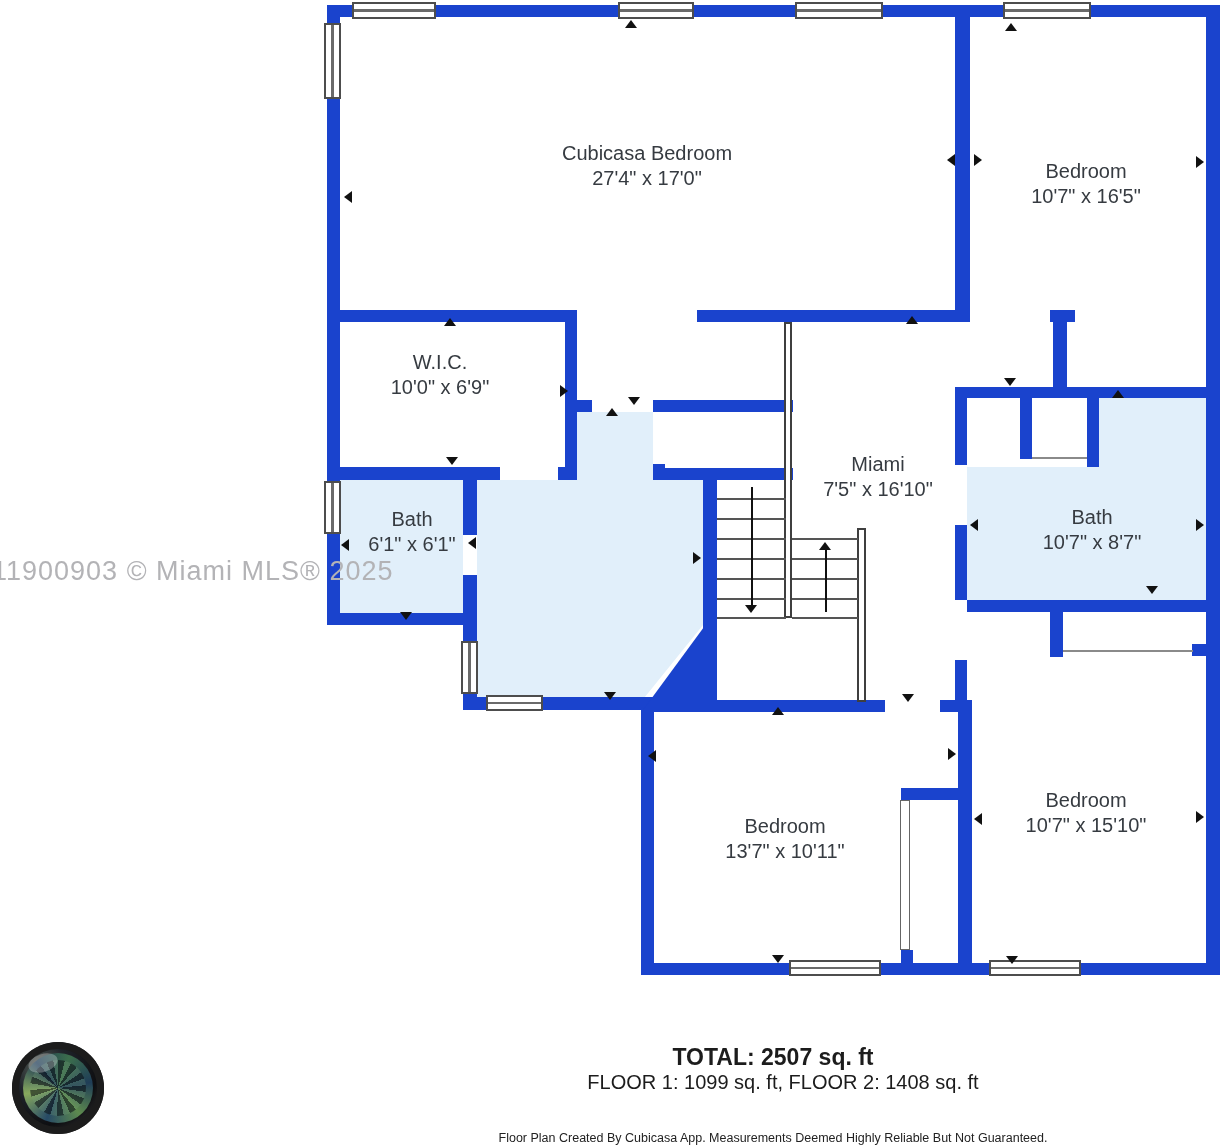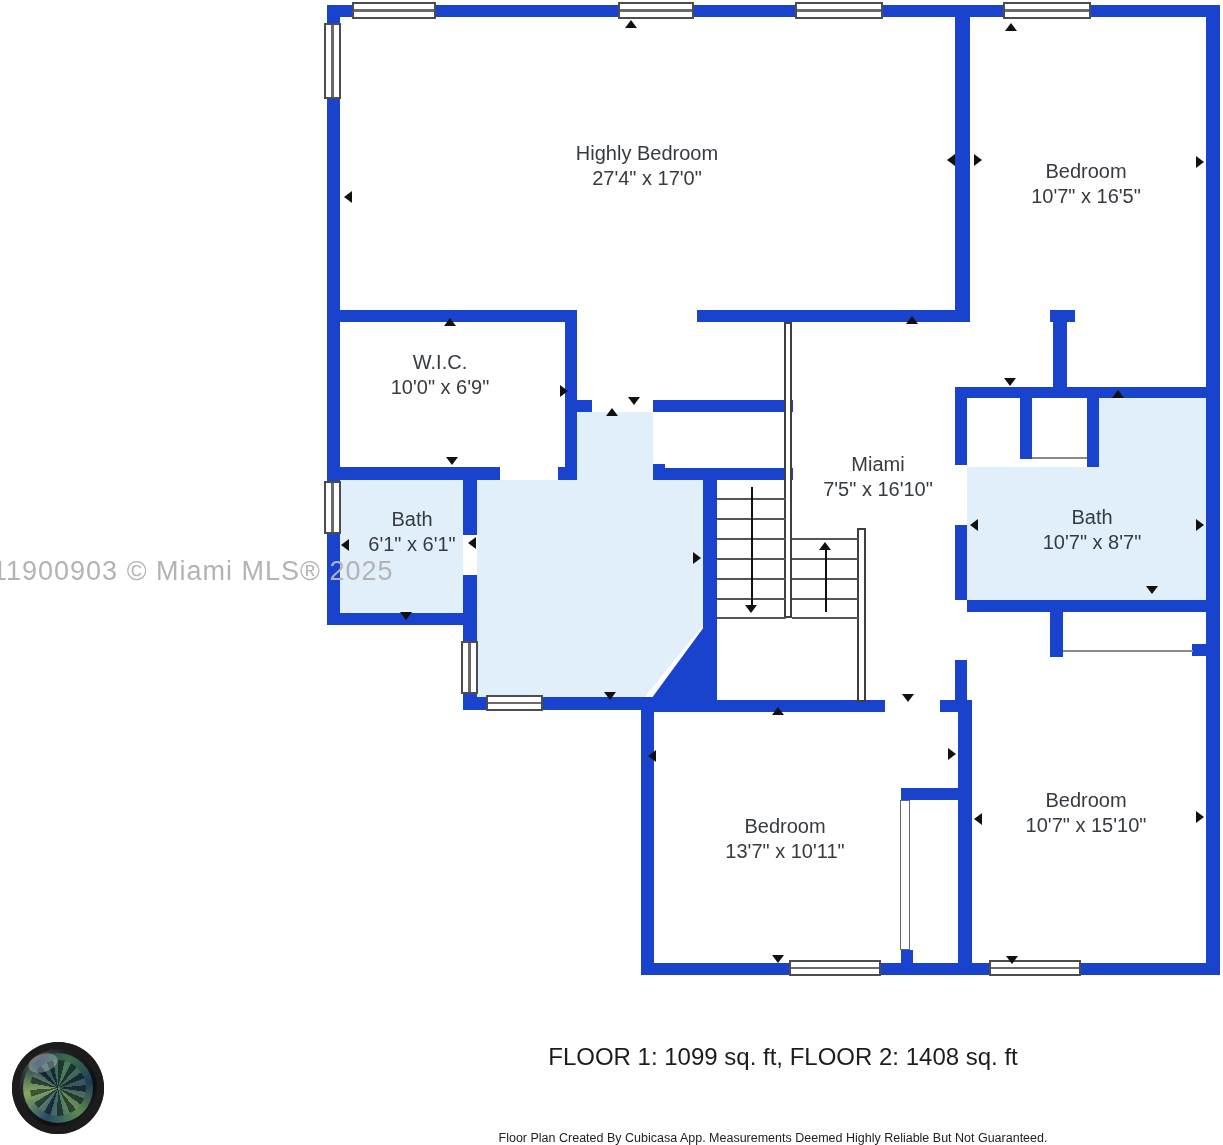--- a/index.html
+++ b/index.html
@@ -20,21 +20,21 @@
   .slide{position:absolute;background:#fff;border:1px solid #666;box-sizing:border-box;}
   .shaft{position:absolute;background:#111;width:2px;}
   .ar{position:absolute;width:0;height:0;}
   .lbl{position:absolute;transform:translate(-50%,-50%);text-align:center;
     color:var(--label);font-size:20px;line-height:25px;white-space:nowrap;}
   .watermark{position:absolute;left:-8px;top:556px;color:var(--wm);font-size:27px;
     letter-spacing:1px;white-space:nowrap;}
   .summary{position:absolute;left:773px;top:1044px;transform:translateX(-50%);
     text-align:center;color:#1c1c1c;white-space:nowrap;}
   .summary .total{font-size:23px;font-weight:bold;line-height:26px;}
-  .summary .line{font-size:24px;line-height:25px;margin-left:20px;}
+  .summary .line{font-size:20px;line-height:25px;margin-left:20px;}
   .disclaimer{position:absolute;left:773px;top:1131px;transform:translateX(-50%);
     color:#222;font-size:12.5px;white-space:nowrap;}
   .logo{position:absolute;left:12px;top:1042px;width:92px;height:92px;border-radius:50%;
     background:radial-gradient(circle at 32% 30%, #4a524c 0 8%, #20242b 30%, #0e0f12 62%, #2a2a2a 78%, #151515 100%);
     box-shadow:inset 0 0 0 7px #1c1c1c;}
   .logo .iris{position:absolute;left:11px;top:11px;width:70px;height:70px;border-radius:50%;
     background:conic-gradient(from 20deg,#3c6e4c,#1f3d57,#5d8a4e,#274a66,#87a95e,#1d3a55,#3c6e4c);
     filter:blur(0.4px);}
   .logo .blades{position:absolute;left:18px;top:18px;width:56px;height:56px;border-radius:50%;
     background:repeating-conic-gradient(rgba(10,14,18,.55) 0 14deg, rgba(120,160,120,.25) 14deg 28deg);}
@@ -144,21 +144,21 @@
       <div class="ar" style="left: 648px; top: 756px; border-top: 6px solid transparent; border-bottom: 6px solid transparent; border-right: 8px solid rgb(17, 17, 17); transform: translate(0px, -6px);"></div>
       <div class="ar" style="left: 948px; top: 754px; border-top: 6px solid transparent; border-bottom: 6px solid transparent; border-left: 8px solid rgb(17, 17, 17); transform: translate(0px, -6px);"></div>
       <div class="ar" style="left: 974px; top: 819px; border-top: 6px solid transparent; border-bottom: 6px solid transparent; border-right: 8px solid rgb(17, 17, 17); transform: translate(0px, -6px);"></div>
       <div class="ar" style="left: 1196px; top: 817px; border-top: 6px solid transparent; border-bottom: 6px solid transparent; border-left: 8px solid rgb(17, 17, 17); transform: translate(0px, -6px);"></div>
       <div class="ar" style="left: 778px; top: 955px; border-left: 6px solid transparent; border-right: 6px solid transparent; border-top: 8px solid rgb(17, 17, 17); transform: translate(-6px, 0px);"></div>
       <div class="ar" style="left: 1012px; top: 956px; border-left: 6px solid transparent; border-right: 6px solid transparent; border-top: 8px solid rgb(17, 17, 17); transform: translate(-6px, 0px);"></div>
       <div class="ar" style="left: 610px; top: 692px; border-left: 6px solid transparent; border-right: 6px solid transparent; border-top: 8px solid rgb(17, 17, 17); transform: translate(-6px, 0px);"></div>
     </div>
 
   <div class="lbl" style="left:647px;top:166px">
-    <div>Highly Bedroom</div>
+    <div>Cubicasa Bedroom</div>
     <div>27'4" x 17'0"</div>
   </div>
   <div class="lbl" style="left:1086px;top:184px">
     <div>Bedroom</div>
     <div>10'7" x 16'5"</div>
   </div>
   <div class="lbl" style="left:440px;top:375px">
     <div>W.I.C.</div>
     <div>10'0" x 6'9"</div>
   </div>
@@ -185,16 +185,17 @@
 
   <div class="watermark">11900903 © Miami MLS® 2025</div>
 
   <div class="logo">
     <div class="iris"></div>
     <div class="blades"></div>
     <div class="glare"></div>
   </div>
 
   <div class="summary">
+    <div class="total">TOTAL: 2507 sq. ft</div>
     <div class="line">FLOOR 1: 1099 sq. ft, FLOOR 2: 1408 sq. ft</div>
   </div>
   <div class="disclaimer">Floor Plan Created By Cubicasa App. Measurements Deemed Highly Reliable But Not Guaranteed.</div>
 </div>
 
 </body></html>

